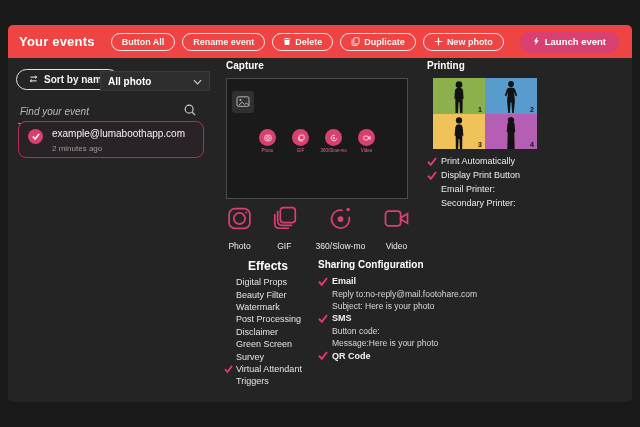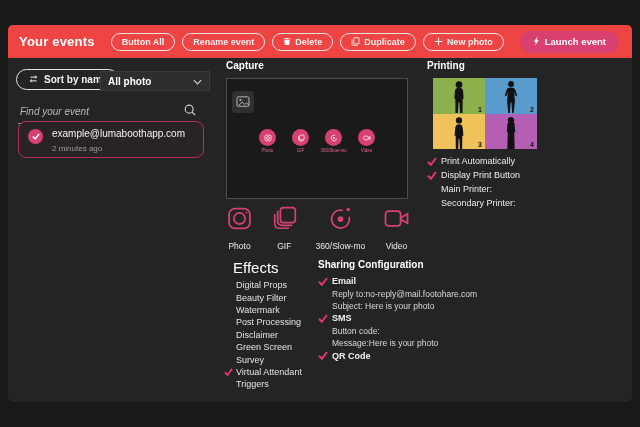--- a/index.html
+++ b/index.html
@@ -45,21 +45,21 @@
   .mini-row{position:absolute;left:0;right:0;top:50px;display:flex;justify-content:center;gap:7px}
   .mini{display:flex;flex-direction:column;align-items:center;width:26px}
   .mini-circle{width:17px;height:17px;border-radius:50%;background:#d8416f;display:flex;align-items:center;justify-content:center}
   .mini-label{font-size:4.5px;color:#e0688c;margin-top:2px;white-space:nowrap}
   .modes{position:absolute;left:218px;top:147px;width:184px;display:flex;justify-content:space-between}
   .mode{display:flex;flex-direction:column;align-items:center;gap:5px;cursor:pointer}
   .mode-label{font-size:8.5px;color:#ececec;white-space:nowrap}
 
   
   .effects{position:absolute;left:216px;top:201px}
-  .fx-head{font-size:15px;font-weight:normal;color:#fff;margin-left:9px;margin-bottom:3px}
+  .fx-head{font-size:12px;font-weight:bold;color:#fff;margin-left:24px;margin-bottom:3px}
   .fx-row{display:flex;align-items:center;height:12.4px}
   .ckcell{width:12px;flex:none;display:flex;align-items:center}
   .ckcell[data-on="false"]{visibility:hidden}
   .fx-label{font-size:9px;color:#e3e3e3;white-space:nowrap}
 
   
   .sharing{position:absolute;left:310px;top:201px}
   .sh-head{font-size:10px;font-weight:bold;color:#fff;margin-bottom:5px}
   .sh-row{display:flex;align-items:center;height:12.4px}
   .sh-row .ckcell{width:14px}
@@ -442,21 +442,21 @@
       <div class="po-row">
         <span class="ckcell" data-on="true">
             <svg viewBox="0 0 10 9" width="10" height="9">
               <path fill="none" stroke="#e5366e" stroke-width="2" d="M1 4.8 3.8 7.8 9 1"></path>
             </svg>
           </span>
         <span class="po-label">Display Print Button</span>
       </div>
       <div class="po-row">
         <span class="ckcell" data-on="false"></span>
-        <span class="po-label">Main Printer:</span>
+        <span class="po-label">Email Printer:</span>
       </div>
       <div class="po-row">
         <span class="ckcell" data-on="false"></span>
         <span class="po-label">Secondary Printer:</span>
       </div>
     </div>
 
   </div>
 </div>
 

